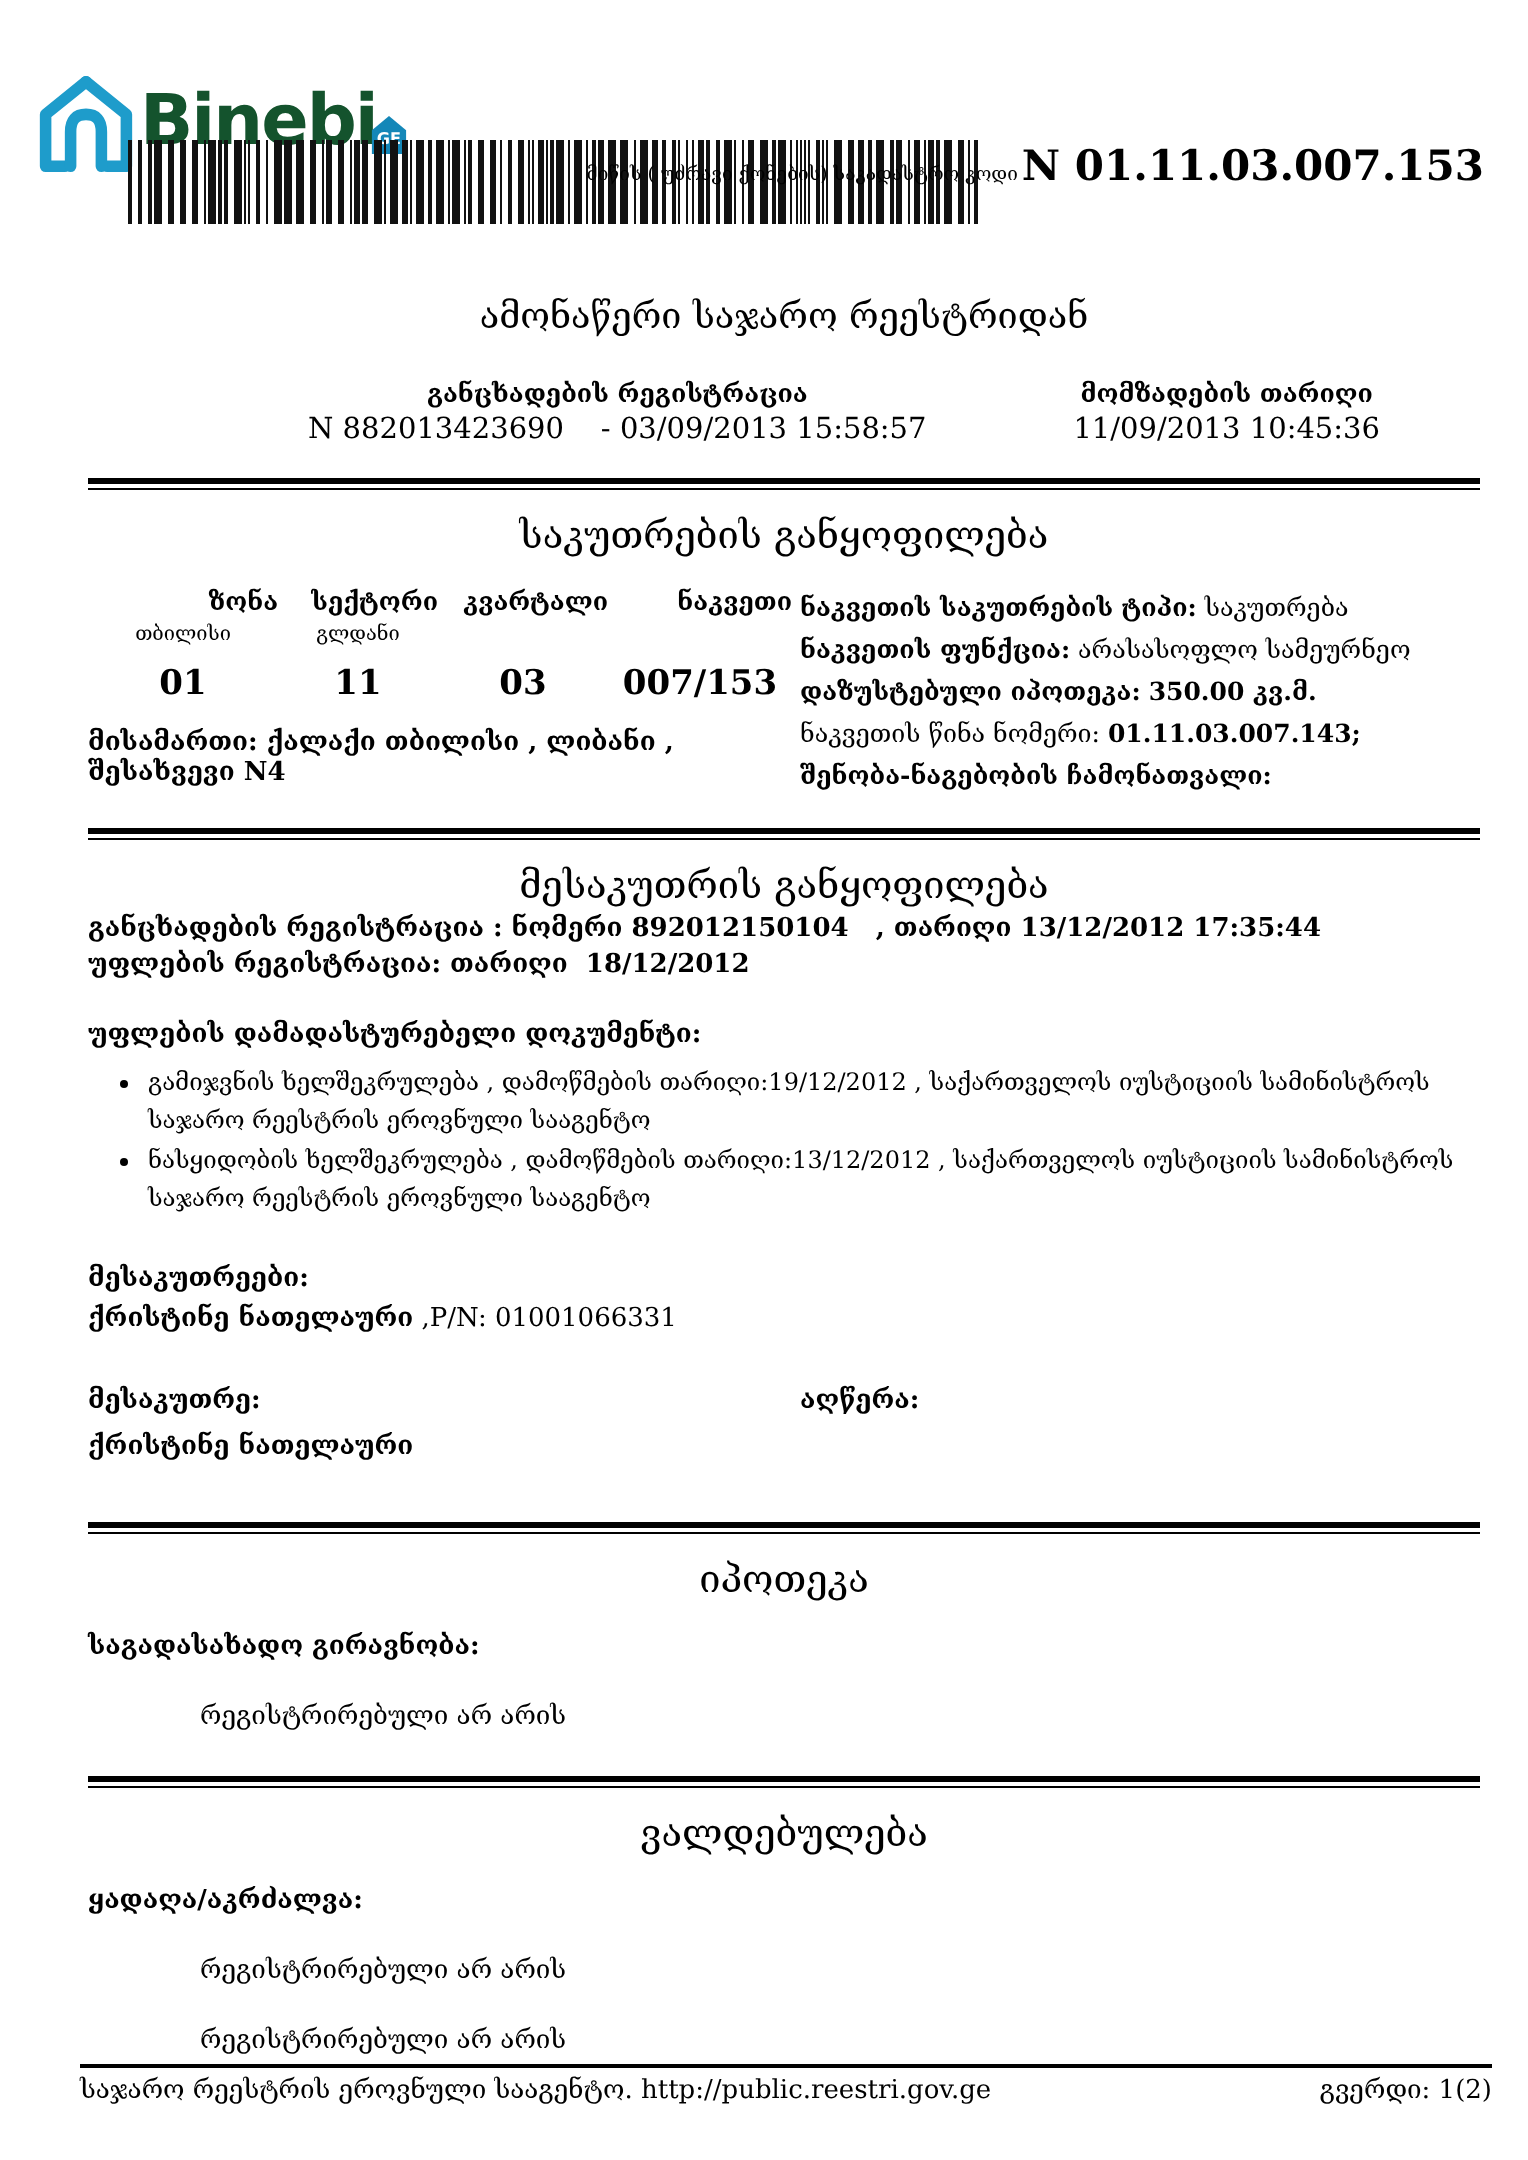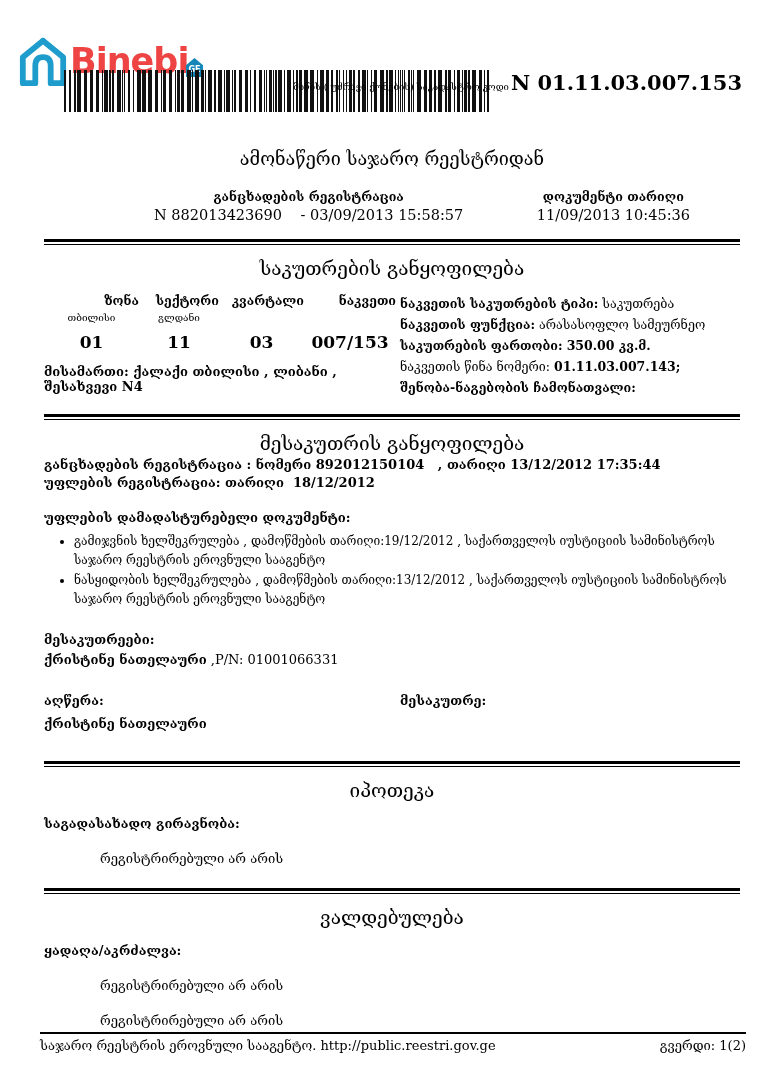--- a/index.html
+++ b/index.html
@@ -80,21 +80,21 @@
 
 <div class="header">
   <div class="logo">
     <span>
       <svg class="house" width="50" height="52" viewBox="0 0 52 54">
         <path d="M26 5 L47 22 V49 H37" fill="none" stroke="#1e9ccb" stroke-width="6" stroke-linejoin="round" stroke-linecap="round"></path>
         <path d="M26 5 L5 22 V49 H15" fill="none" stroke="#1e9ccb" stroke-width="6" stroke-linejoin="round" stroke-linecap="round"></path>
         <path d="M18 49 V31 Q18 22 26 22 Q34 22 34 31 V49" fill="none" stroke="#1e9ccb" stroke-width="6" stroke-linecap="round"></path>
       </svg>
     </span>
-    <span class="logo-text" style="color:#ef4444;">Binebi</span>
+    <span class="logo-text" style="color:#14532d;">Binebi</span>
     <span class="logo-badge">
       <svg width="19" height="21" viewBox="0 0 20 22">
         <path d="M10 1 L19 8.5 V21 H1 V8.5 Z" fill="#1487b8"></path>
         <text x="10" y="15.5" text-anchor="middle" font-size="8.5" font-family="DejaVu Sans, sans-serif" font-weight="bold" fill="#ffffff">GE</text>
       </svg>
     </span>
   </div>
   <div class="barcode" id="barcode">
       <div style="left:0px;width:2px"></div>
       <div style="left:5px;width:2px"></div>
@@ -204,21 +204,21 @@
 <div class="content">
 
   <div class="doc-title">ამონაწერი საჯარო რეესტრიდან</div>
 
   <div class="reg-row">
     <div class="reg-block">
       <div class="reg-label">განცხადების რეგისტრაცია</div>
       <div class="reg-value">N 882013423690    - 03/09/2013 15:58:57</div>
     </div>
     <div class="reg-block">
-      <div class="reg-label">დოკუმენტი თარიღი</div>
+      <div class="reg-label">მომზადების თარიღი</div>
       <div class="reg-value">11/09/2013 10:45:36</div>
     </div>
   </div>
 
   <div class="rule"></div>
 
   <div class="section-heading">საკუთრების განყოფილება</div>
 
   <div class="prop-row">
     <div class="prop-left">
@@ -244,21 +244,21 @@
     <div class="prop-right">
       <div class="drow">
         <span class="lab">ნაკვეთის საკუთრების ტიპი:</span>
         <span>საკუთრება</span>
       </div>
       <div class="drow">
         <span class="lab">ნაკვეთის ფუნქცია:</span>
         <span>არასასოფლო სამეურნეო</span>
       </div>
       <div class="drow">
-        <span class="lab">საკუთრების ფართობი:</span>
+        <span class="lab">დაზუსტებული იპოთეკა:</span>
         <span class="valb">350.00 კვ.მ.</span>
       </div>
       <div class="drow">
         <span class="lab n">ნაკვეთის წინა ნომერი:</span>
         <span class="valb">01.11.03.007.143;</span>
       </div>
       <div class="drow">
         <span class="lab">შენობა-ნაგებობის ჩამონათვალი:</span>
       </div>
     </div>
@@ -276,22 +276,22 @@
     <li>გამიჯვნის ხელშეკრულება , დამოწმების თარიღი:19/12/2012 , საქართველოს იუსტიციის სამინისტროს საჯარო რეესტრის ეროვნული სააგენტო</li>
     <li>ნასყიდობის ხელშეკრულება , დამოწმების თარიღი:13/12/2012 , საქართველოს იუსტიციის სამინისტროს საჯარო რეესტრის ეროვნული სააგენტო</li>
   </ul>
 
   <div class="owners-label">მესაკუთრეები:</div>
   <div class="owners-value">
     <span class="b">ქრისტინე ნათელაური</span><span> ,P/N: 01001066331</span>
   </div>
 
   <div class="owner-desc-row">
+    <span>მესაკუთრე:</span>
     <span>აღწერა:</span>
-    <span>მესაკუთრე:</span>
   </div>
   <div class="owner-name">ქრისტინე ნათელაური</div>
 
   <div class="rule" style="margin-top:30px;"></div>
 
   <div class="section-heading">იპოთეკა</div>
   <div class="sub-label">საგადასახადო გირავნობა:</div>
   <div class="not-registered">რეგისტრირებული არ არის</div>
 
   <div class="rule" style="margin-top:22px;"></div>

